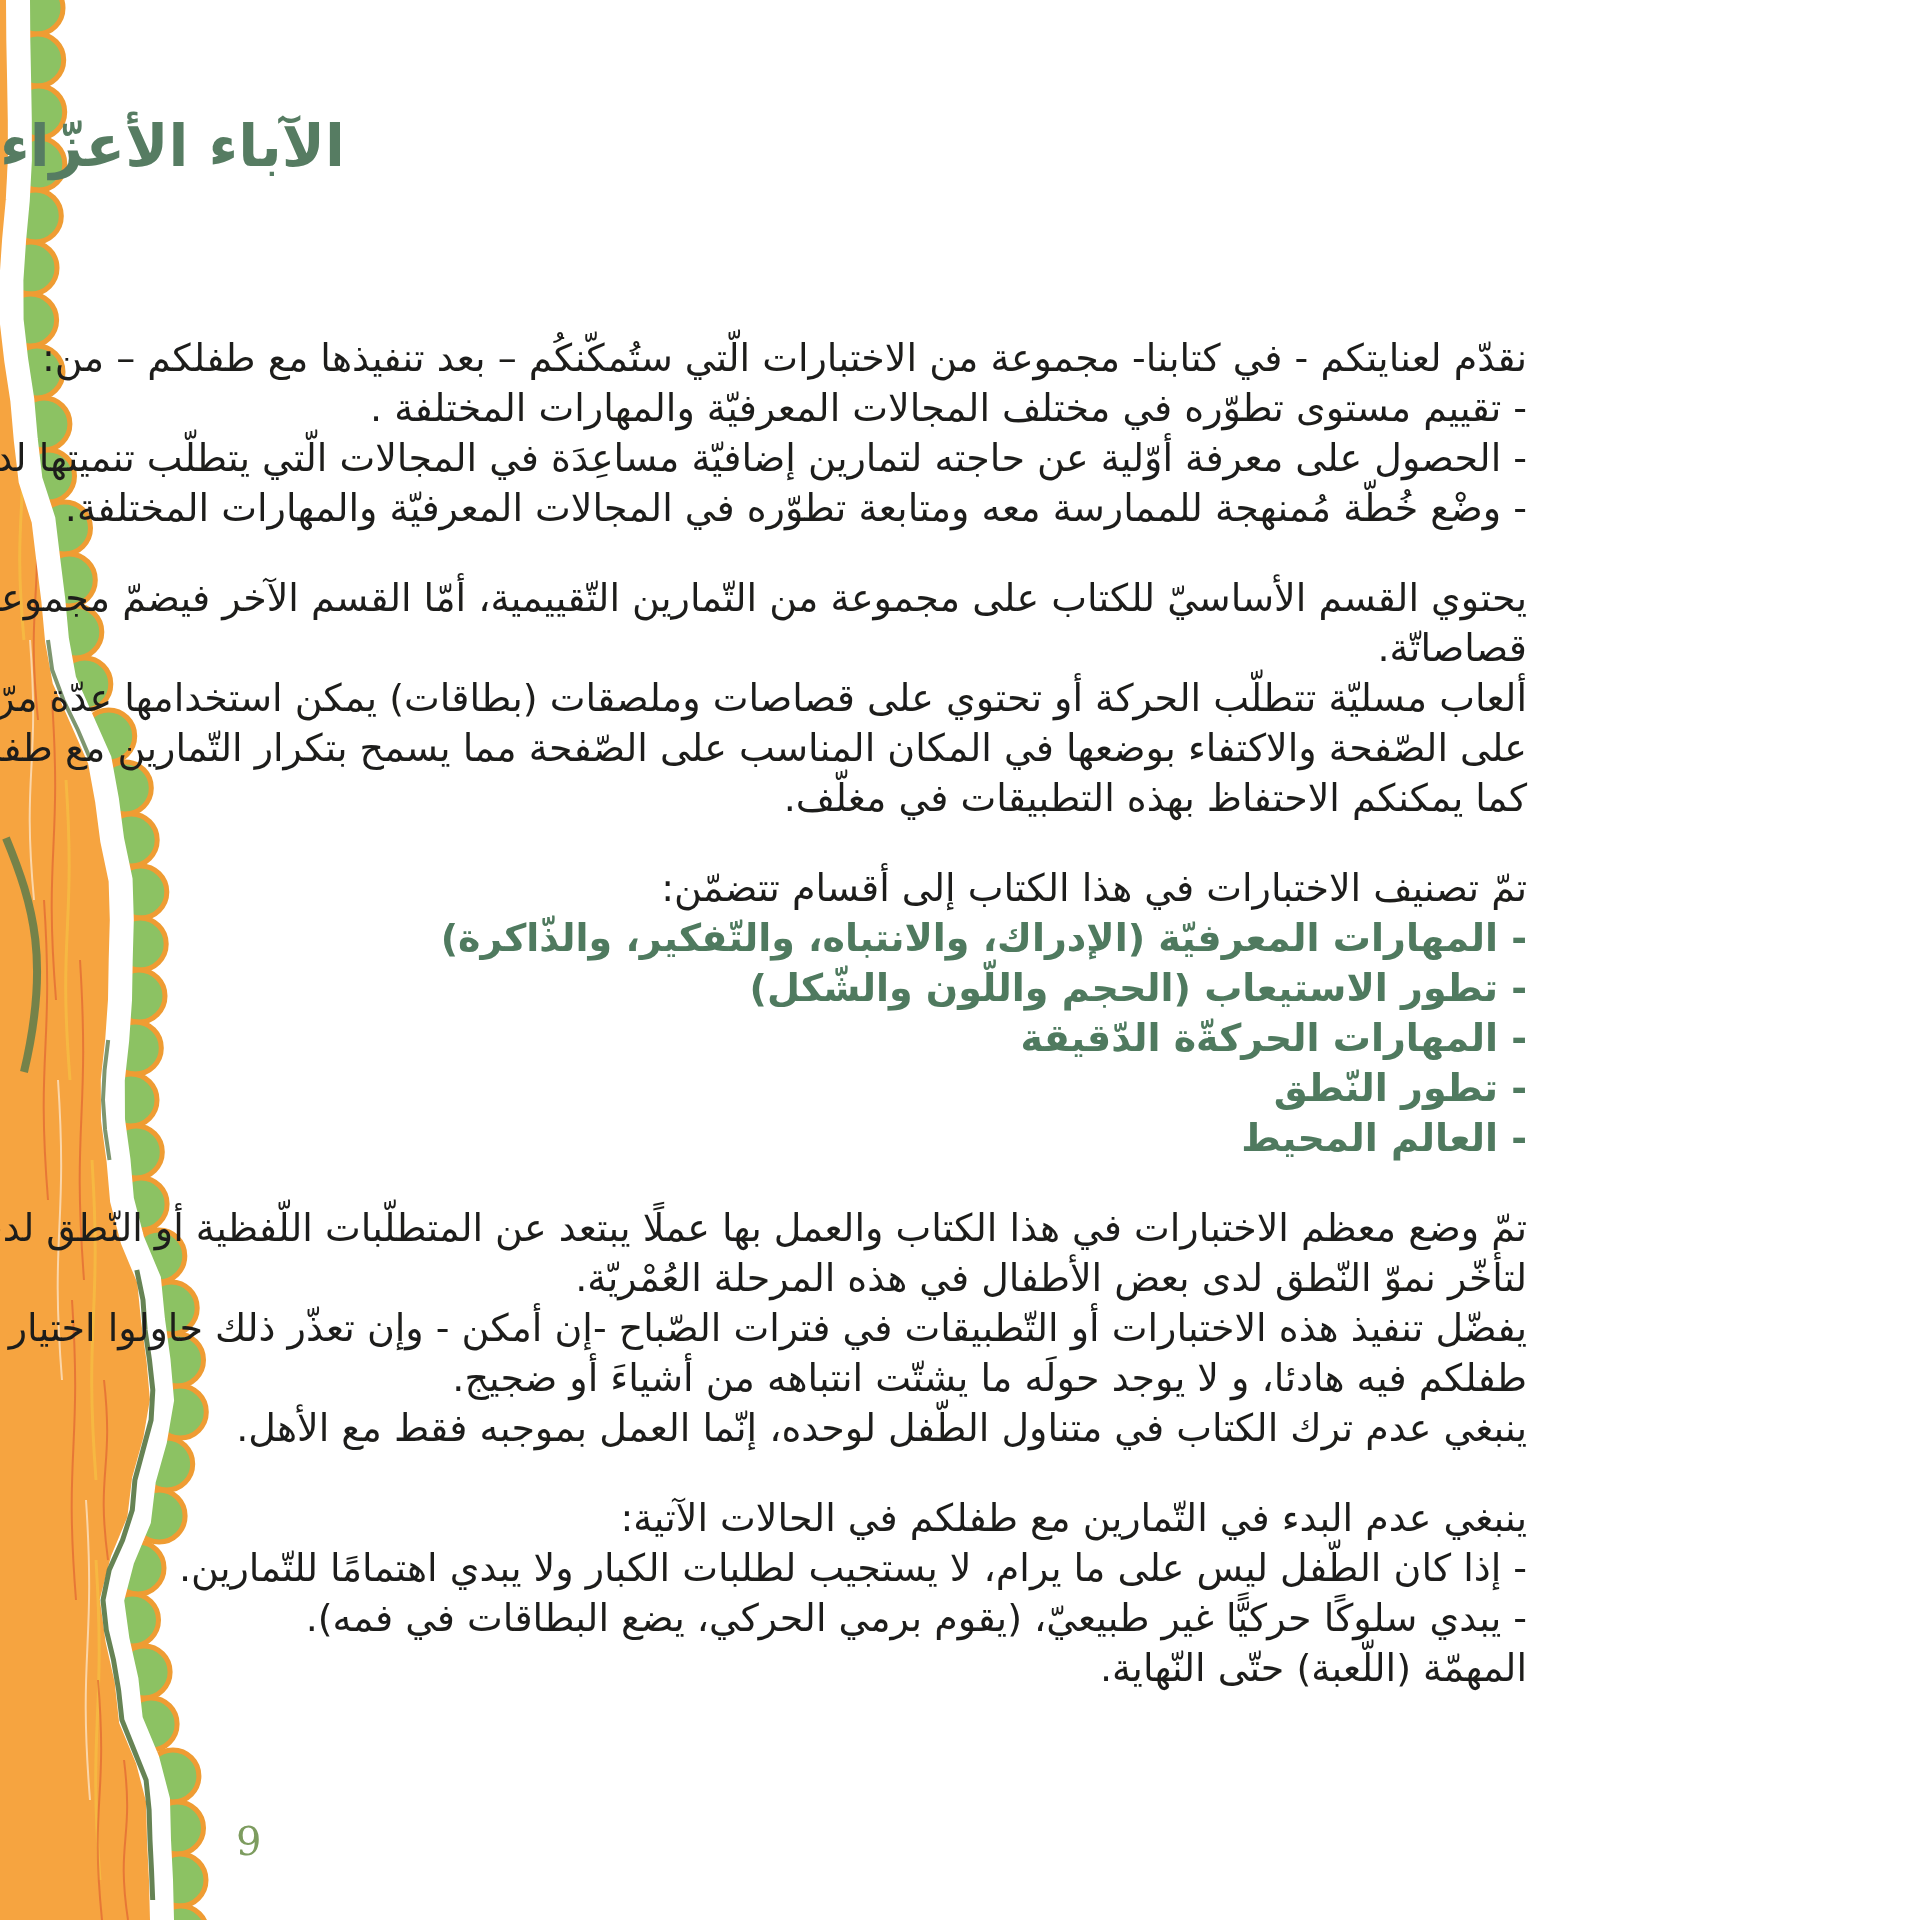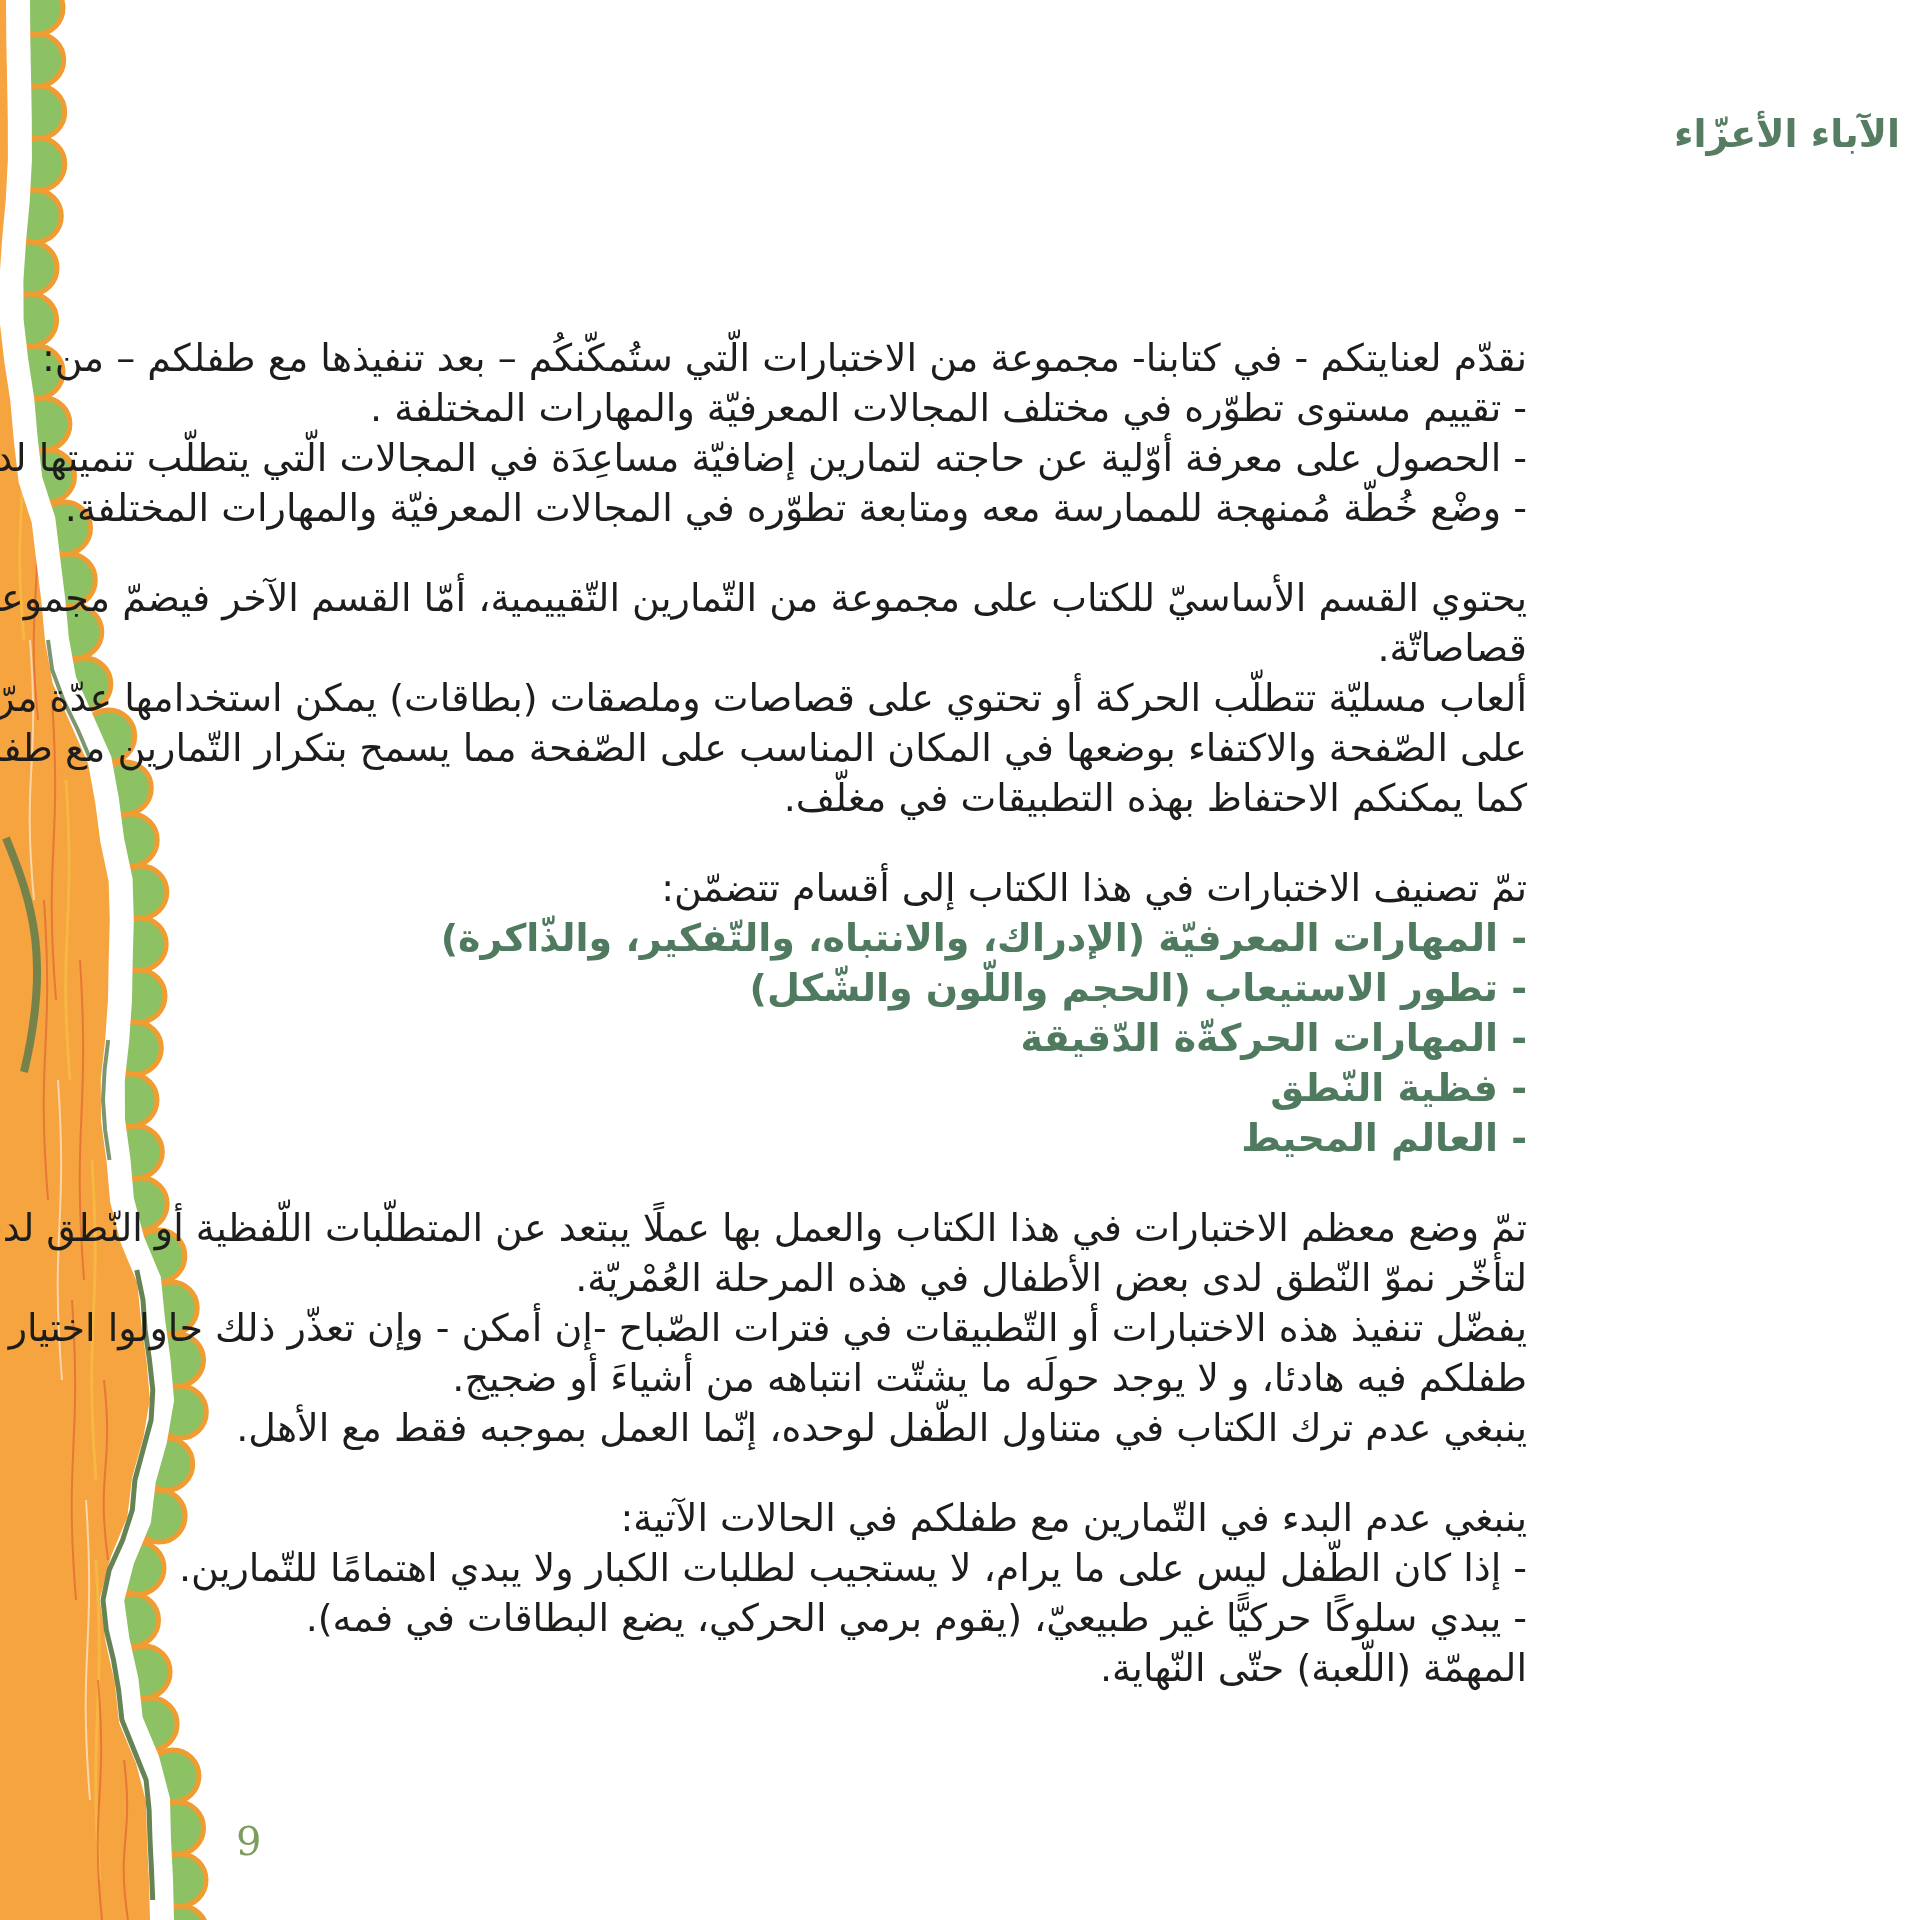--- a/index.html
+++ b/index.html
@@ -4,22 +4,22 @@
 <style>
   html,body{margin:0;padding:0;}
   body{
     width:1920px;height:1920px;position:relative;overflow:hidden;
     background:#ffffff;
     font-family:"DejaVu Sans","Liberation Sans",sans-serif;
   }
   #decor-svg{position:absolute;left:0;top:0;}
   .title{
     position:absolute;left:0;right:20px;top:112px;
-    text-align:right;direction:rtl;
-    font-size:38px;font-weight:bold;
+    text-align:left;direction:rtl;
+    font-size:58px;font-weight:bold;
     color:var(--title_green,#567c62);
   }
   .text-block{
     position:absolute;right:393px;top:333px;width:1305px;
     direction:rtl;text-align:right;
     font-size:38px;line-height:50px;
     color:var(--body_text,#1d1d1b);
   }
   .line{height:50px;white-space:nowrap;}
   .line.green{color:var(--section_green,#4f7a5f);font-weight:bold;}
@@ -108,21 +108,21 @@
     <div class="line">- وضْع خُطّة مُمنهجة للممارسة معه ومتابعة تطوّره في المجالات المعرفيّة والمهارات المختلفة.</div>
     <div class="line gap">يحتوي القسم الأساسيّ للكتاب على مجموعة من التّمارين التّقييمية، أمّا القسم الآخر فيضمّ مجموعة من التّمارين</div>
     <div class="line">قصاصاتّة.</div>
     <div class="line">ألعاب مسليّة تتطلّب الحركة أو تحتوي على قصاصات وملصقات (بطاقات) يمكن استخدامها عدّة مرّات، إن لم يتم لصقها</div>
     <div class="line">على الصّفحة والاكتفاء بوضعها في المكان المناسب على الصّفحة مما يسمح بتكرار التّمارين مع طفلكم في أوقات مختلفة،</div>
     <div class="line">كما يمكنكم الاحتفاظ بهذه التطبيقات في مغلّف.</div>
     <div class="line gap">تمّ تصنيف الاختبارات في هذا الكتاب إلى أقسام تتضمّن:</div>
     <div class="line green">- المهارات المعرفيّة (الإدراك، والانتباه، والتّفكير، والذّاكرة)</div>
     <div class="line green">- تطور الاستيعاب  (الحجم واللّون والشّكل)</div>
     <div class="line green">- المهارات الحركةّة الدّقيقة</div>
-    <div class="line green">- فظية النّطق</div>
+    <div class="line green">- تطور النّطق</div>
     <div class="line green">- العالم المحيط</div>
     <div class="line gap">تمّ وضع معظم الاختبارات في هذا الكتاب والعمل بها عملًا يبتعد عن المتطلّبات اللّفظية أو النّطق لدى الطّفل وذلك</div>
     <div class="line">لتأخّر نموّ النّطق لدى بعض الأطفال في هذه المرحلة العُمْريّة.</div>
     <div class="line">يفضّل تنفيذ هذه الاختبارات أو التّطبيقات في فترات الصّباح -إن أمكن - وإن تعذّر ذلك حاولوا اختيار الوقت الّذي يكون</div>
     <div class="line">طفلكم فيه هادئا، و لا يوجد حولَه ما يشتّت انتباهه من أشياءَ أو ضجيج.</div>
     <div class="line">ينبغي عدم ترك الكتاب في متناول الطّفل لوحده، إنّما العمل بموجبه فقط  مع الأهل.</div>
     <div class="line gap">ينبغي عدم البدء في التّمارين مع طفلكم في الحالات الآتية:</div>
     <div class="line">- إذا كان الطّفل ليس على ما يرام، لا يستجيب لطلبات الكبار ولا يبدي اهتمامًا للتّمارين.</div>
     <div class="line">- يبدي سلوكًا حركيًّا غير طبيعيّ، (يقوم برمي الحركي، يضع البطاقات في فمه).</div>
     <div class="line">المهمّة (اللّعبة) حتّى النّهاية.</div>

